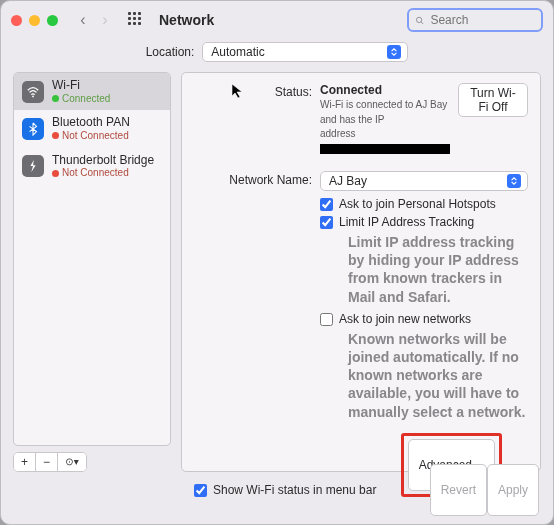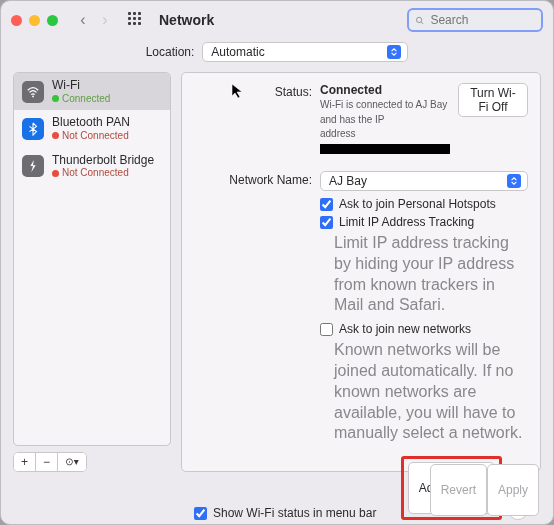--- a/index.html
+++ b/index.html
@@ -63,21 +63,21 @@
   .flabel{width:118px;text-align:right;padding-right:8px;padding-top:2px;}
   .fval{flex:1;}
   .strong{font-weight:600;}
   .mini{font-size:10px;color:#5a595d;line-height:1.35;}
   .redact{display:inline-block;background:#000;width:130px;height:10px;vertical-align:middle;}
   .btn{background:#fff;border:1px solid var(--border);border-radius:5px;padding:18px 10px;font-size:12px;color:#2b2b2e;}
   .btn.small{padding:2px 9px;}
   .ck{display:flex;align-items:flex-start;gap:6px;margin-bottom:4px;}
   .ck input{accent-color:var(--accent);margin:1px 0 0 0;}
   .ck .lbl{font-size:12px;}
-  .help{font-size:16px;color:var(--subtle);line-height:1.3;margin:0 0 6px 14px;}
+  .help{font-size:14px;color:var(--subtle);line-height:1.3;margin:0 0 6px 28px;font-weight:bold;}
   .selectnet{display:flex;}
   .selectnet .select{min-width:186px;}
   .bottomrow{margin-top:auto;display:flex;align-items:flex-end;gap:6px;}
   .advbox{border:3px solid #e02f26;border-radius:3px;padding:3px 4px;}
   .qmark{width:18px;height:18px;border:1px solid var(--border);border-radius:50%;background:#fff;font-size:11px;text-align:center;line-height:16px;color:#555;}
   
   .footer{position:absolute;bottom:8px;right:14px;display:flex;gap:0;}
   .footer .btn{color:#a7a6aa;}
 </style>
 </head>

